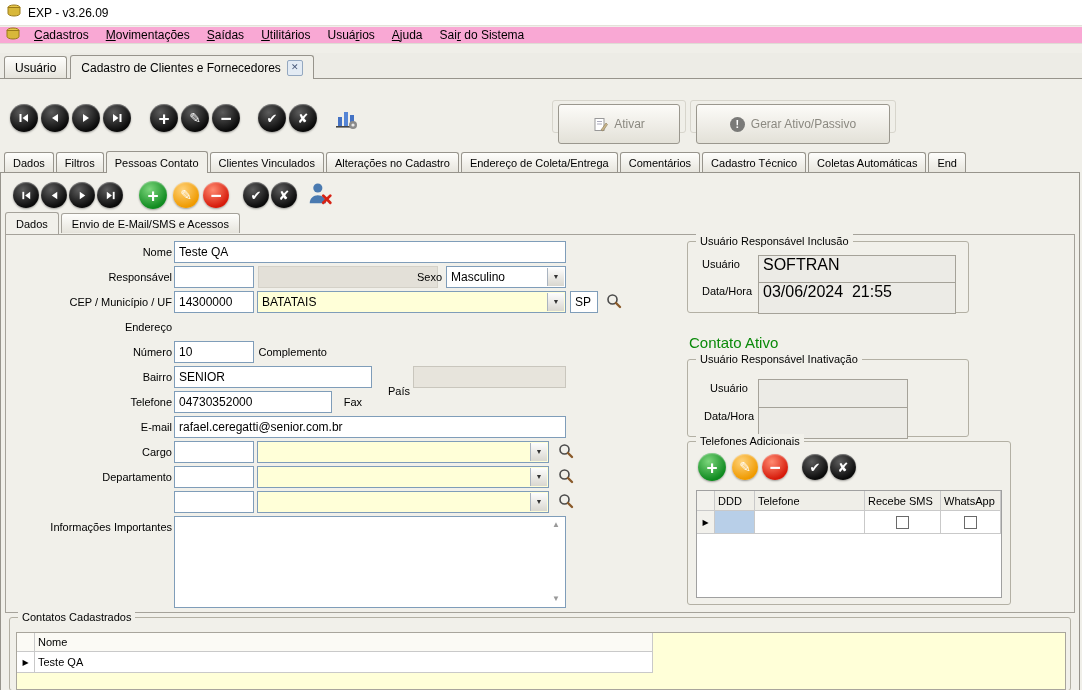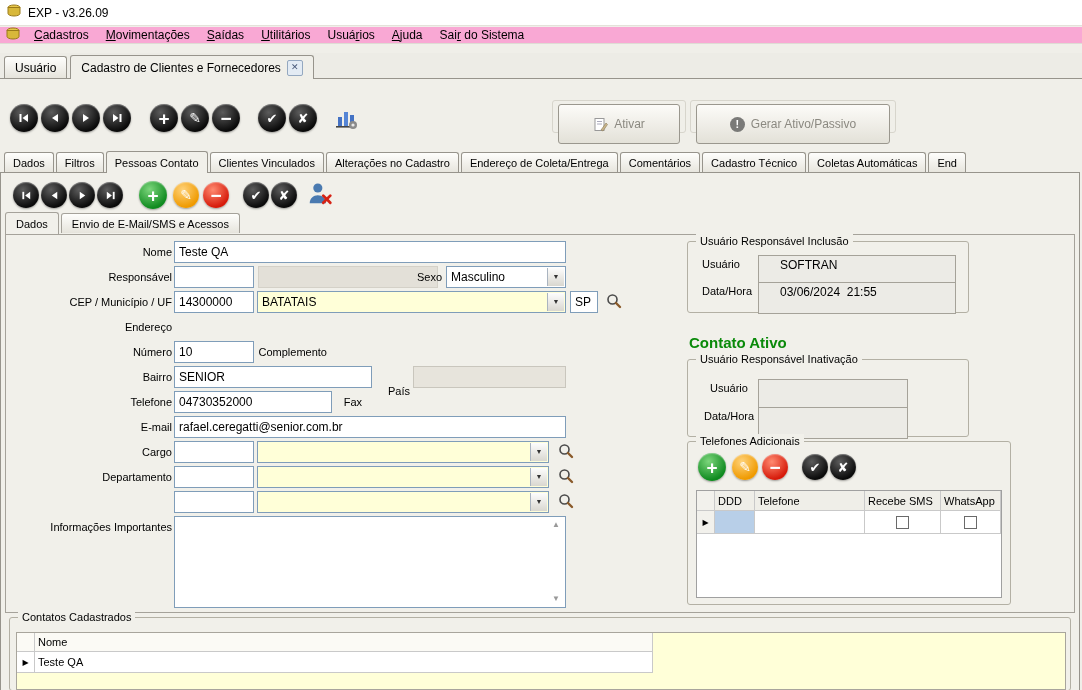--- a/index.html
+++ b/index.html
@@ -59,22 +59,22 @@
   .carrow{position:absolute;top:1px;right:1px;bottom:1px;width:16px;
        background:linear-gradient(#fdfdfd,#d9d7d0);border-left:1px solid #aab4c0;
        display:flex;align-items:center;justify-content:center;font-size:7px;color:#333}
   .mag{position:absolute;width:16px;height:16px;cursor:pointer}
   .memo{position:absolute;border:1px solid #7f9db9;background:#fff;box-sizing:border-box}
   .sarr{position:absolute;right:2px;width:14px;height:12px;color:#999;font-size:8px;text-align:center;line-height:12px}
   .grp{position:absolute;border:1px solid #b3b0a4;border-radius:3px;box-sizing:border-box}
   .gtitle{position:absolute;top:-8px;left:8px;background:#f1f0ea;padding:0 4px;font-size:11px;line-height:14px;white-space:nowrap}
   .glabel{position:absolute;font-size:11px;white-space:nowrap}
   .sunk{position:absolute;height:32px;box-sizing:border-box;border:1px solid #a5a299;background:#ecebe6;
-       font-size:12px;line-height:18px;padding:0 21px;white-space:pre;overflow:hidden}
-  .status{position:absolute;font-size:15px;font-weight:bold;color:#0a8a0a}
+       font-size:16px;line-height:18px;padding:0 4px;white-space:pre;overflow:hidden}
+  .status{position:absolute;font-size:15px;font-weight:normal;color:#0a8a0a}
   .grid{position:absolute;background:#fff;border:1px solid #a0a0a0;box-sizing:border-box;font-size:11px;overflow:hidden}
   .grow{display:flex}
   .gcell{box-sizing:border-box;border-right:1px solid #c9c9c9;border-bottom:1px solid #c9c9c9;
        padding:0 3px;display:flex;align-items:center;overflow:hidden;white-space:nowrap}
   .ghead{background:#efeee8}
   .gind{justify-content:center;padding:0;background:#f2f1ec;font-size:8px}
   .cellblue{background:#b8cfe8}
   .cb{width:13px;height:13px;border:1px solid #6a6a6a;background:#fff;margin:0 auto;box-sizing:border-box}
   .gridy{position:absolute;background:#ffffd8;border:1px solid #a8a59c;box-sizing:border-box;font-size:11px;overflow:hidden}
   .whead{background:#fbfaf5}

